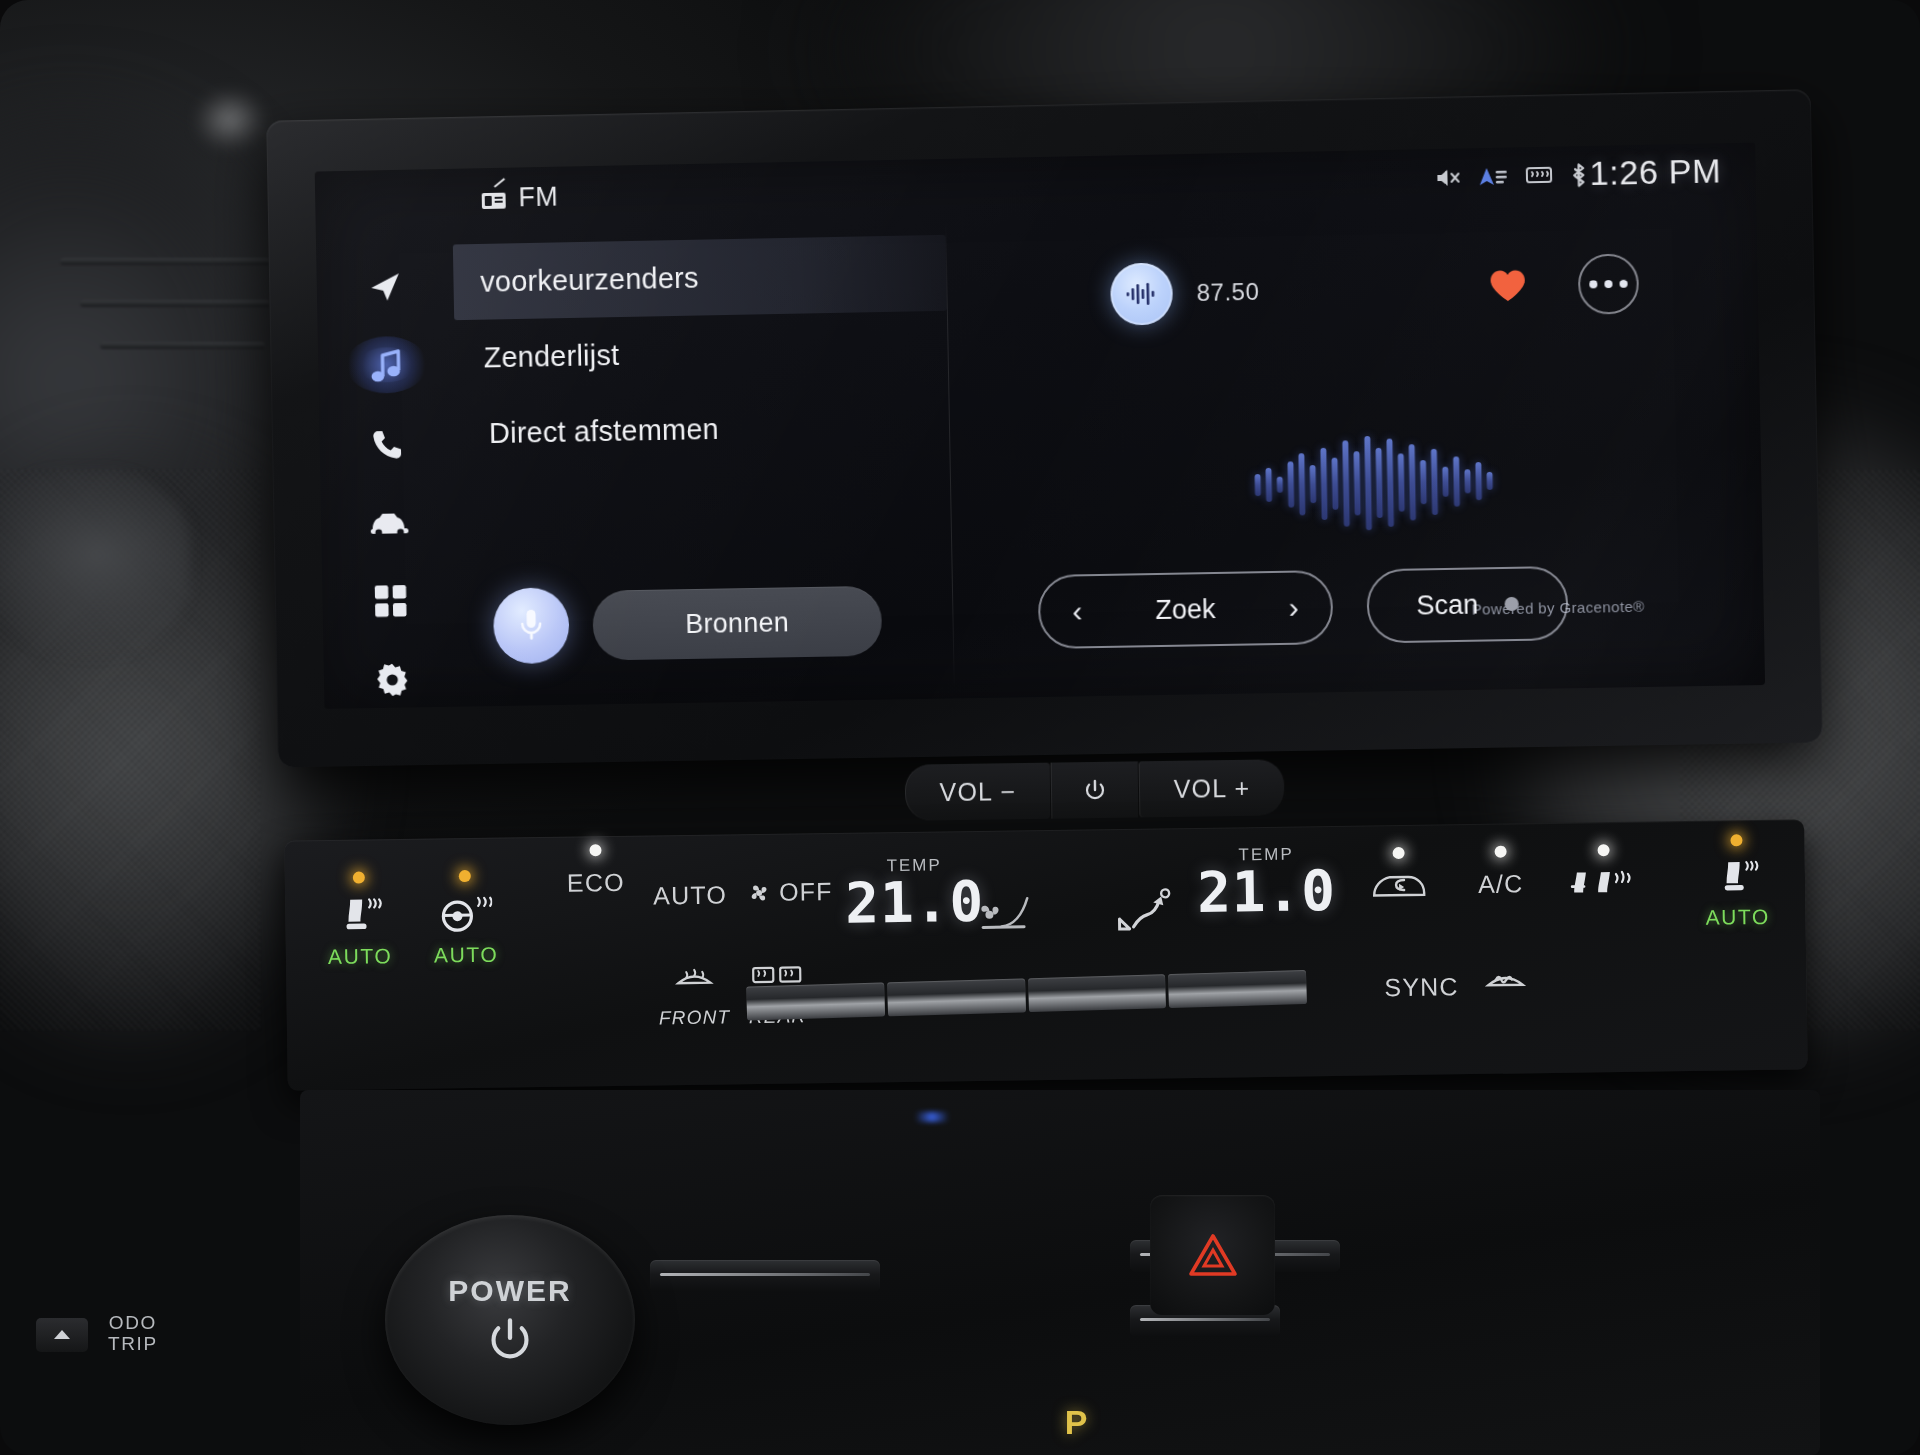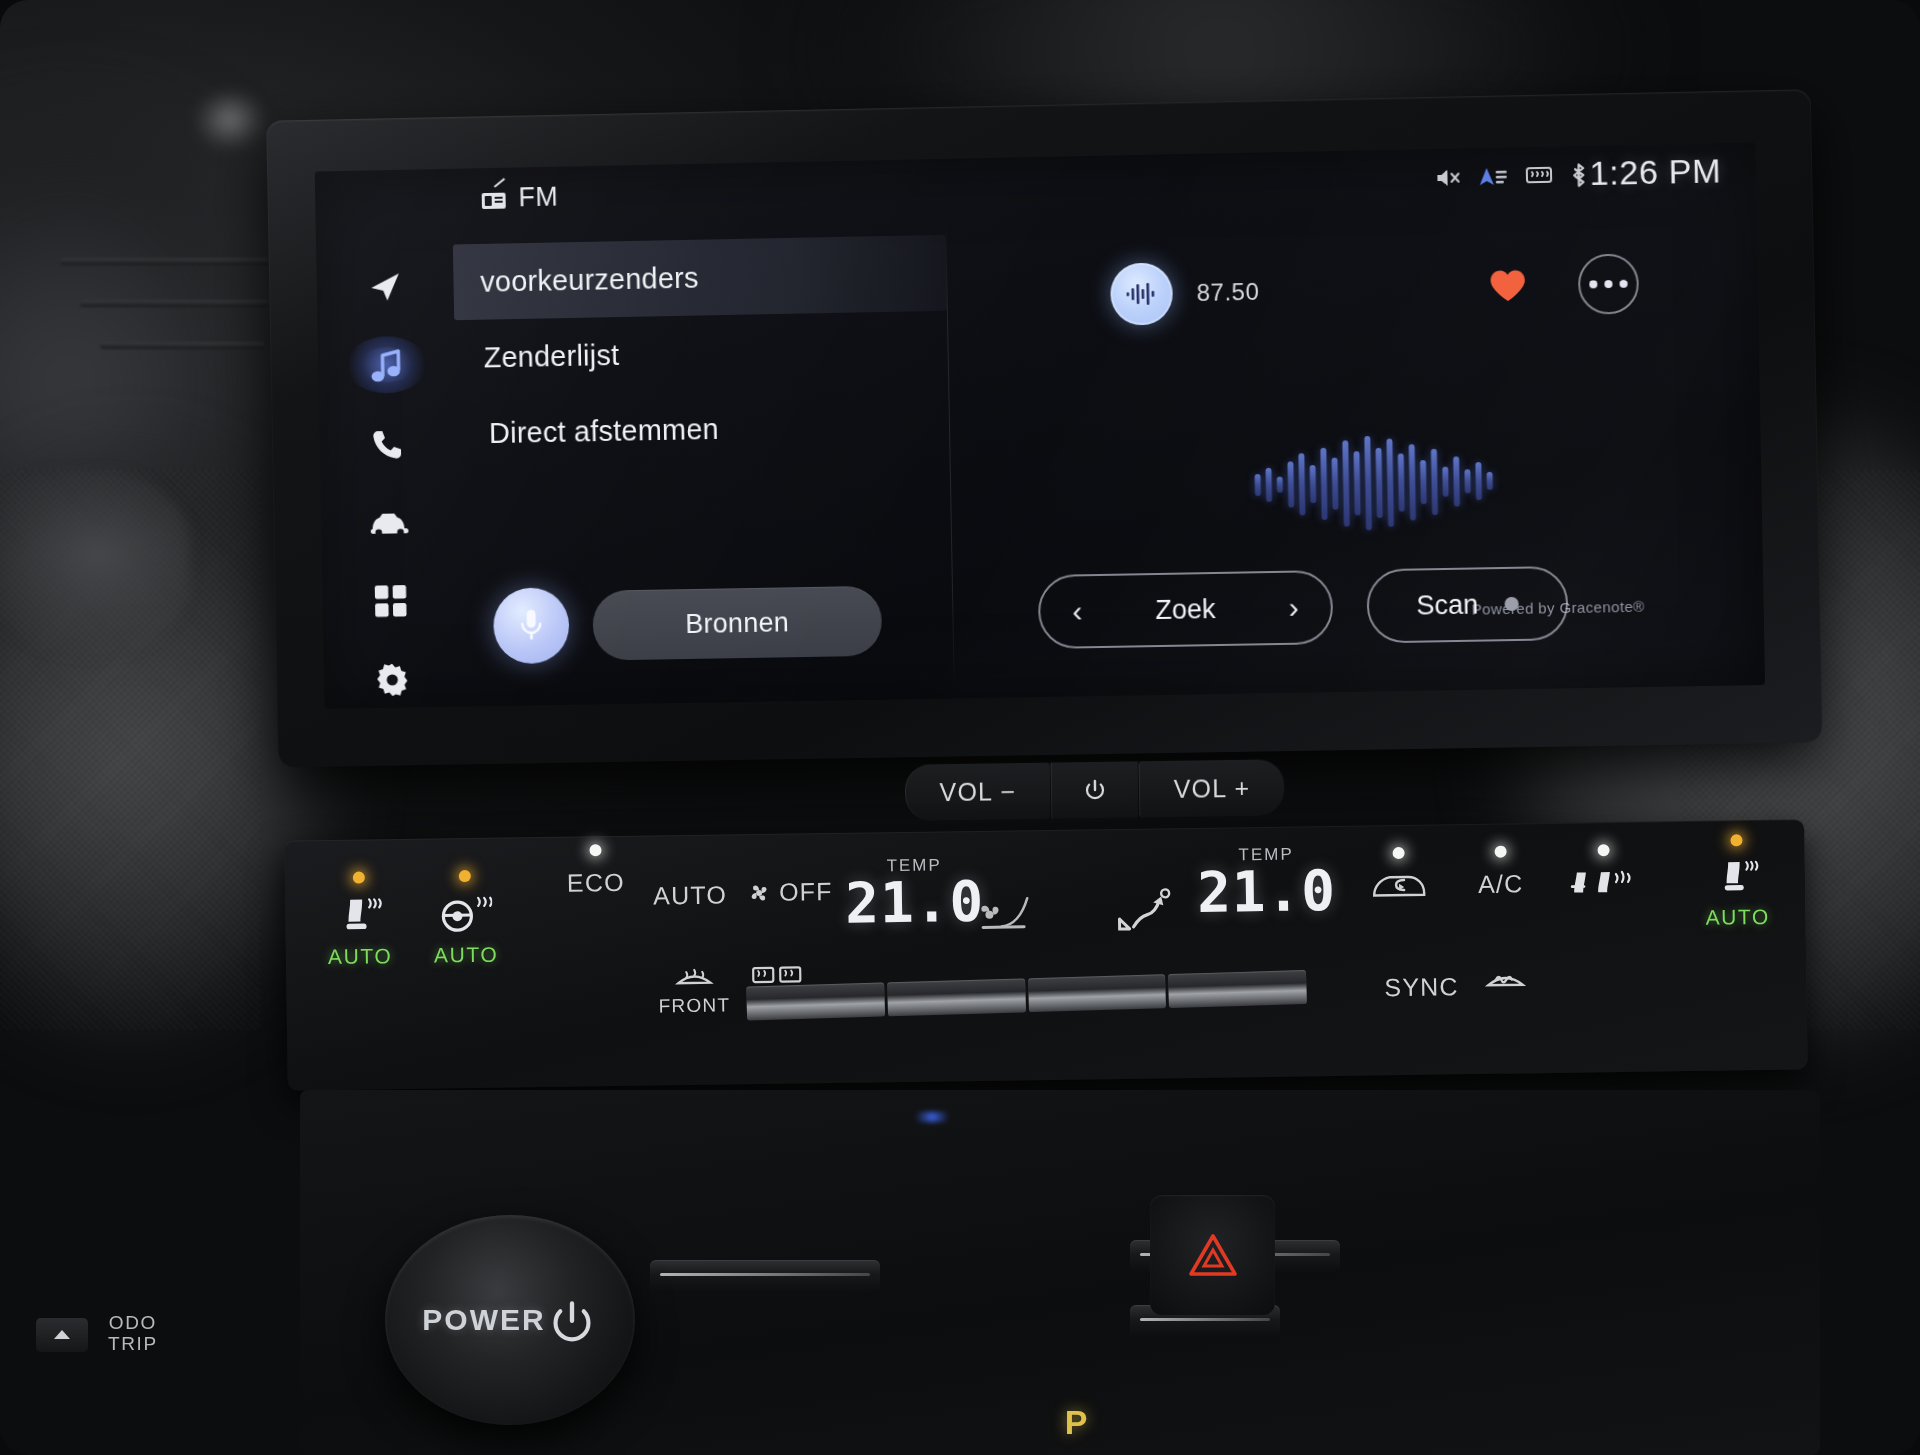--- a/index.html
+++ b/index.html
@@ -282,21 +282,21 @@
     box-shadow: 0 14px 34px rgba(0,0,0,.8), inset 0 1px 1px rgba(255,255,255,.05);
   }
 
   .hb { position: absolute; display: flex; flex-direction: column; align-items: center; }
   .led { width: 12px; height: 12px; border-radius: 50%; margin-bottom: 12px; }
   .led.amber { background: #f0b030; box-shadow: 0 0 13px 3px rgba(240,176,48,.72); }
   .led.white { background: #f6f6f4; box-shadow: 0 0 13px 3px rgba(246,246,244,.62); }
   .hb-label { color: #cfd1d4; font-size: 25px; letter-spacing: 1.2px; }
   .hb-auto { color: #7ddc5c; font-size: 21px; letter-spacing: 1.6px; margin-top: 5px;
              text-shadow: 0 0 9px rgba(125,220,92,.55); }
-  .hb-sub { color: #cfd1d4; font-size: 19px; letter-spacing: 1.2px; margin-top: 2px; }
+  .hb-sub { color: #cfd1d4; font-size: 19px; letter-spacing: 1.2px; margin-top: 14px; font-style: italic; }
 
   
   #vol-strip {
     position: absolute; left: 905px; top: 762px;
     width: 380px; height: 56px;
     display: flex; align-items: center;
     transform: rotateZ(-0.8deg);
   }
   .vol-key {
     flex: 1; height: 100%;
@@ -341,21 +341,21 @@
     border-radius: 8px;
   }
 
   #power-knob {
     position: absolute; left: 385px; top: 1215px;
     width: 250px; height: 210px;
     border-radius: 50%;
     background: radial-gradient(circle at 45% 36%, #3a3b3e 0%, #222325 38%, #141516 70%, #0b0c0d 100%);
     box-shadow: 0 0 0 14px #15161800, 0 16px 38px rgba(0,0,0,.85),
                 inset 0 2px 4px rgba(255,255,255,.09);
-    display: flex; flex-direction: row; align-items: center; justify-content: center;
+    display: flex; flex-direction: column; align-items: center; justify-content: center;
   }
   #power-knob .pk-label {
     color: #cfd2d6; font-size: 30px; letter-spacing: 2px; font-weight: 700;
     text-shadow: 0 0 10px rgba(200,206,215,.25);
   }
 
   #hazard-button {
     position: absolute; left: 1150px; top: 1195px;
     width: 125px; height: 120px;
     background: radial-gradient(circle at 50% 40%, #212225 0%, #141516 60%, #0c0d0e 100%);

